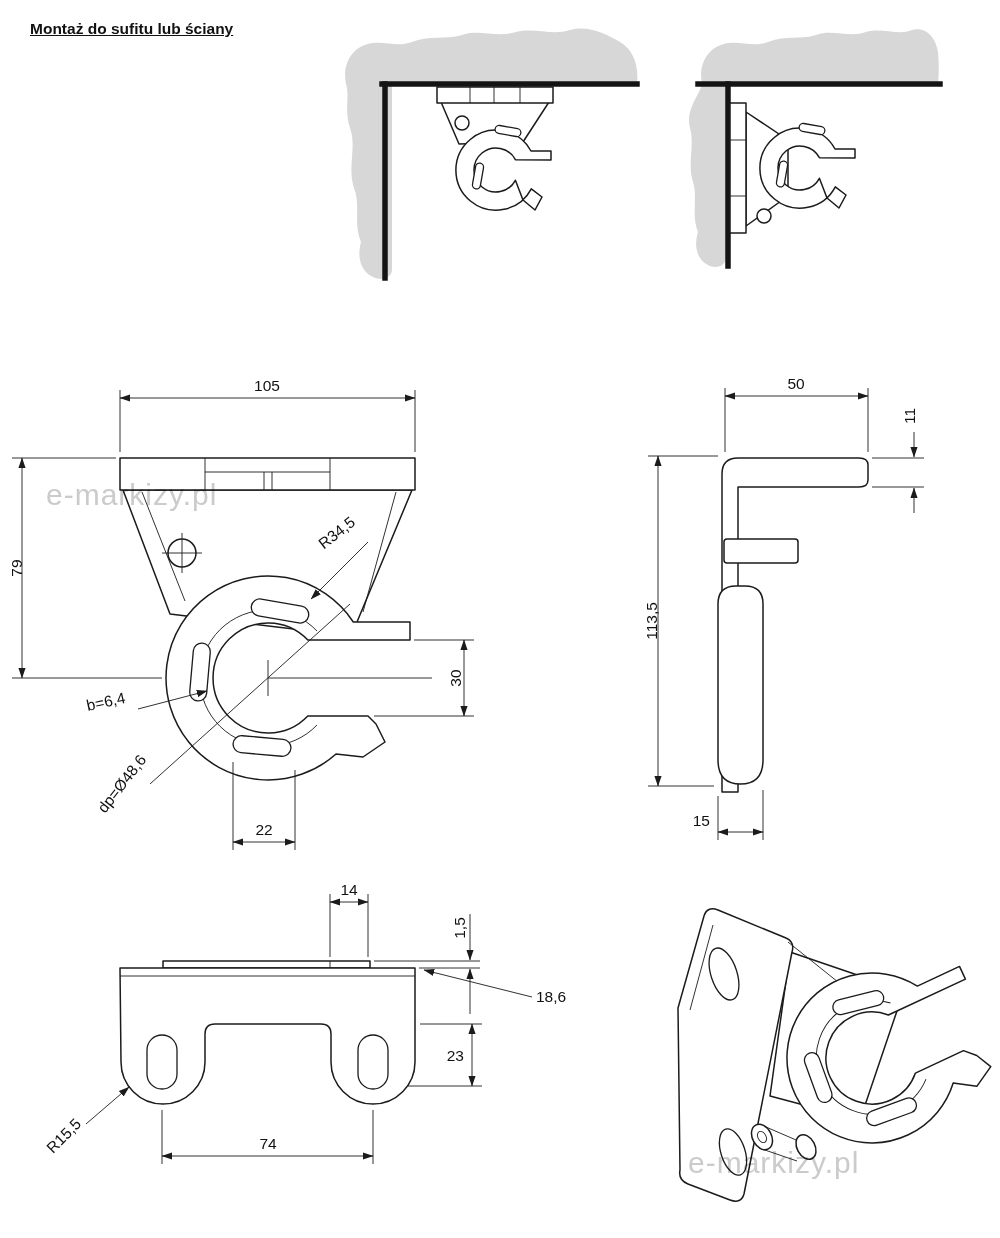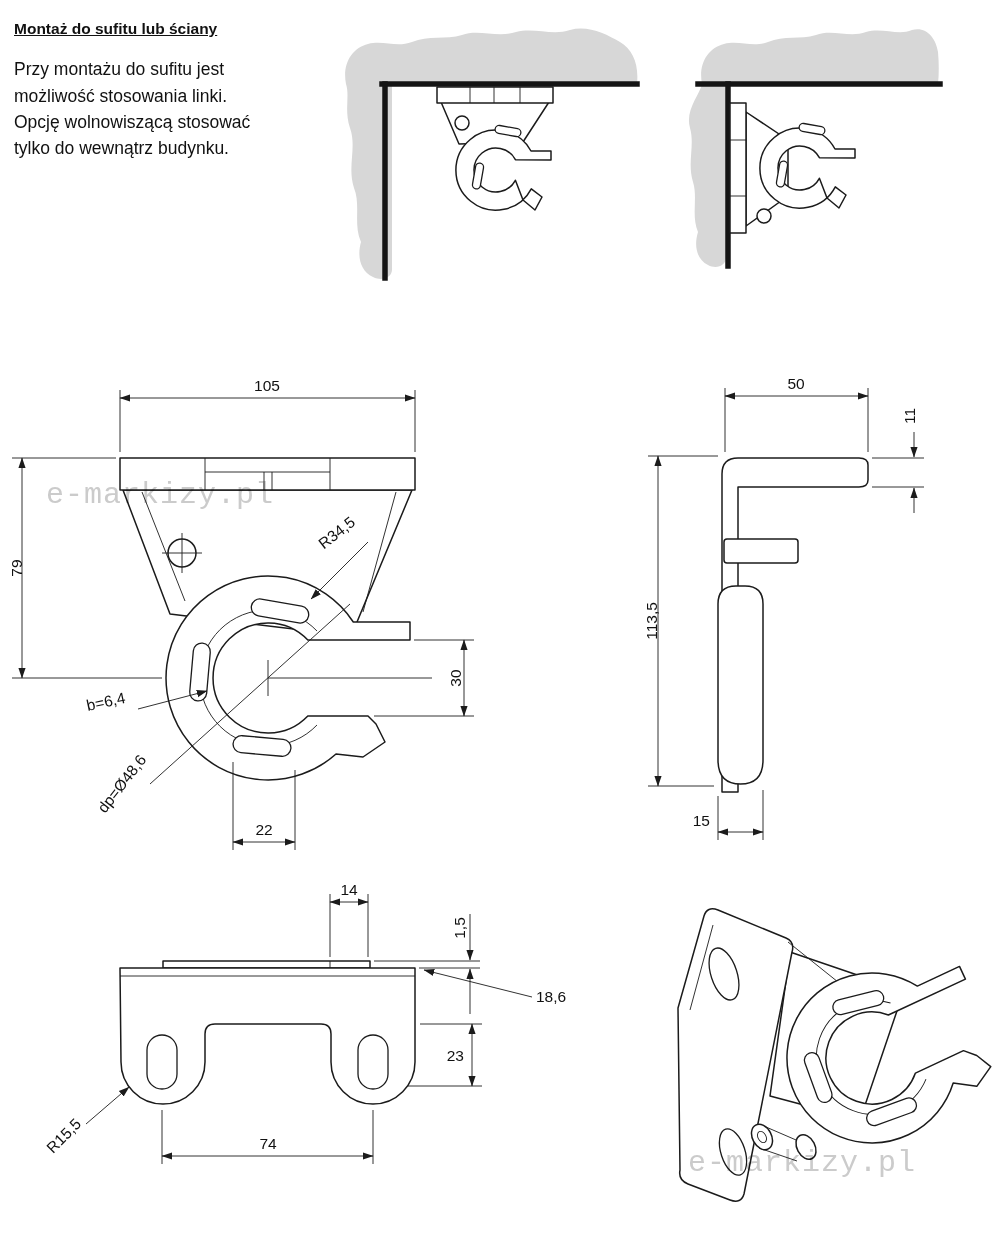--- a/index.html
+++ b/index.html
@@ -1,23 +1,23 @@
 <!DOCTYPE html>
 <html><head>
 <meta charset="utf-8">
 <style>
   html,body{margin:0;padding:0;background:#fff;}
   #canvas{position:relative;width:1000px;height:1238px;background:#fff;overflow:hidden;
           font-family:"Liberation Sans",sans-serif;color:#111;}
   #drawing{position:absolute;left:0;top:0;}
-  .header{position:absolute;left:14px;top:18px;width:330px;}
+  .header{position:absolute;left:30px;top:18px;width:330px;}
   .hdr-title{font-size:15.5px;font-weight:bold;text-decoration:underline;line-height:1.45;}
   .hdr-body{margin-top:16px;font-size:17.5px;line-height:1.5;}
   .watermark{position:absolute;font-size:30px;color:#cbcbcb;letter-spacing:1px;
-             mix-blend-mode:multiply;white-space:nowrap;font-family:Liberation Mono, monospace;}
+             mix-blend-mode:multiply;white-space:nowrap;}
   
   .ol{fill:#fff;stroke:#1b1b1b;stroke-width:1.5;stroke-linejoin:round;}
   .slot{fill:#fff;stroke:#1b1b1b;stroke-width:1.3;stroke-linejoin:round;}
   .thin{fill:none;stroke:#1b1b1b;stroke-width:0.9;}
   .dimline{fill:none;stroke:#1b1b1b;stroke-width:0.9;}
   .blob{fill:#d7d7d7;stroke:none;}
   .thick{fill:none;stroke:#141414;stroke-width:5.5;stroke-linecap:square;}
   svg text{font-family:"Liberation Sans",sans-serif;font-size:15.5px;fill:#111;}
 </style>
 </head>
@@ -219,23 +219,17 @@
         <rect class="slot" x="789" y="1045.5" width="52" height="15" rx="7.5" transform="rotate(-85 815 1053)"></rect>
         <rect class="slot" x="841" y="1107.5" width="52" height="15" rx="7.5" transform="rotate(5 867 1115)"></rect>
       </g>
     </g>
   </svg>
 
   <div class="header">
     <div class="hdr-title">
       <div>Montaż do sufitu lub ściany</div>
     </div>
-    <div class="hdr-body">
-      <div>Przy montażu do sufitu jest</div>
-      <div>możliwość stosowania linki.</div>
-      <div>Opcję wolnowiszącą stosować</div>
-      <div>tylko do wewnątrz budynku.</div>
-    </div>
   </div>
 
   <div class="watermark" style="left:46px;top:478px;">e-markizy.pl</div>
   <div class="watermark" style="left:688px;top:1146px;">e-markizy.pl</div>
 </div>
 
 </body></html>

